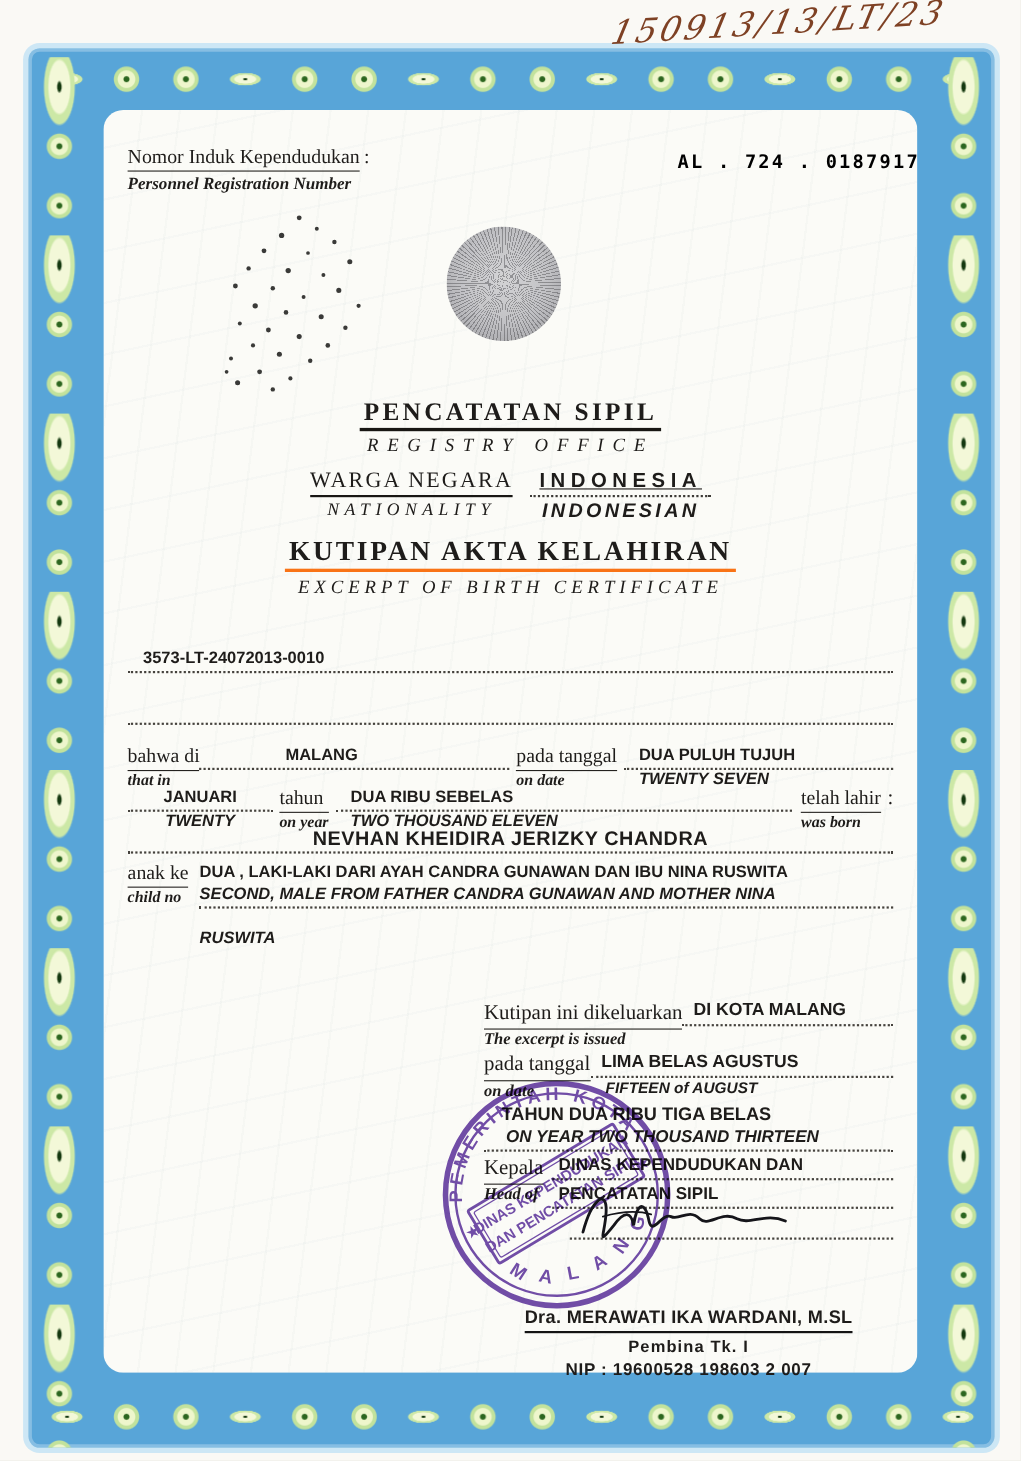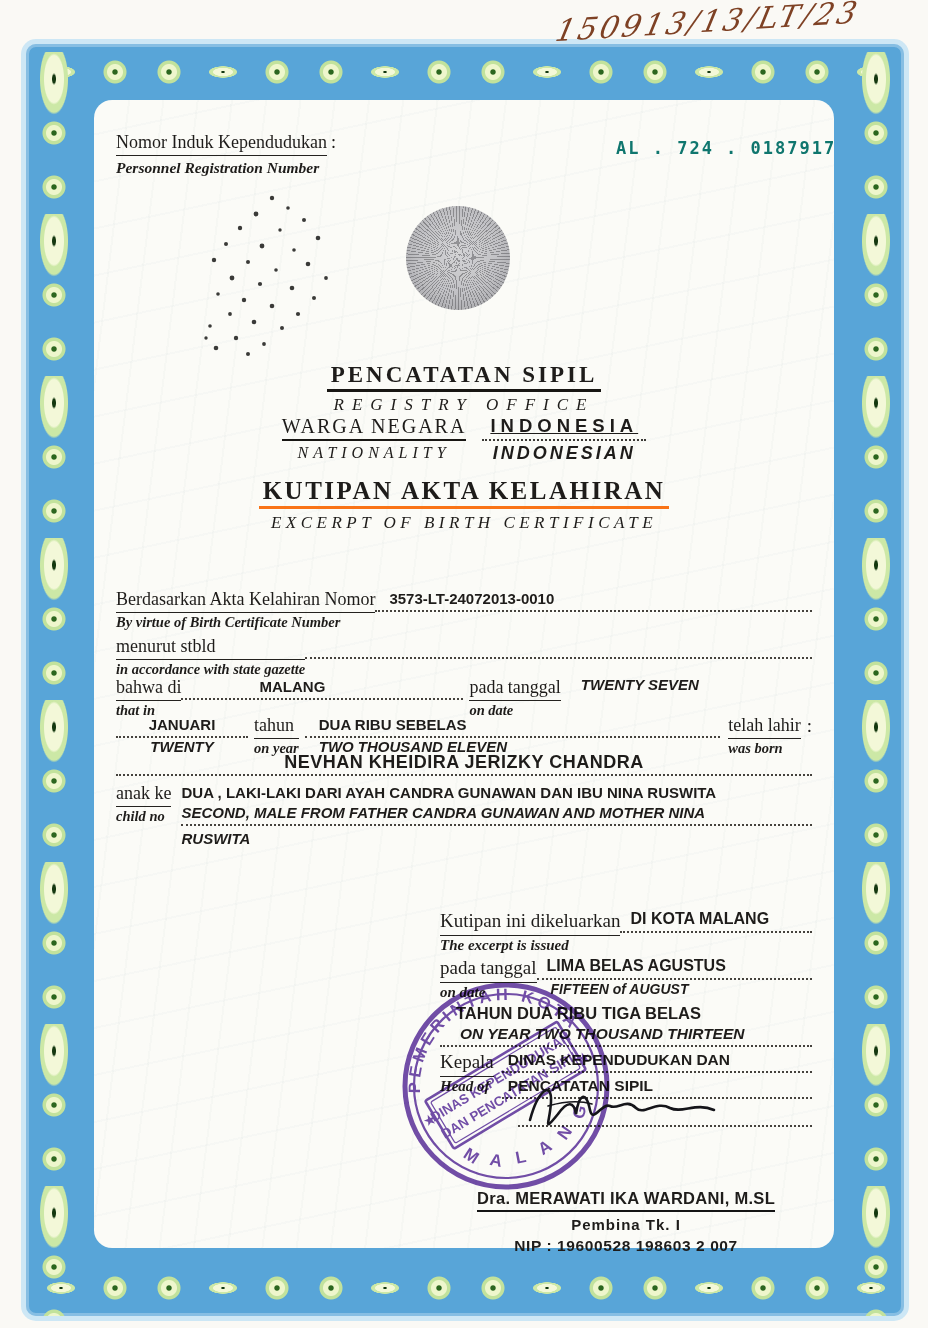--- a/index.html
+++ b/index.html
@@ -35,35 +35,35 @@
   .handwriting{position:absolute;left:556px;top:2px;width:360px;font-family:"DejaVu Serif",serif;
     font-style:italic;font-size:30px;color:#7e4124;letter-spacing:3px;
     transform:rotate(-3.5deg) skewX(-16deg);white-space:nowrap;}
 
   
   .nik-label{position:absolute;left:116px;top:132px;}
   .nik-id{font-size:18px;border-bottom:1.6px solid #24221f;padding-bottom:2px;display:inline-block;}
   .nik-colon{font-size:18px;margin-left:4px;}
   .nik-en{font-style:italic;font-weight:bold;font-size:15.5px;margin-top:3px;}
   .nik-value{position:absolute;left:616px;top:138px;font-family:"DejaVu Sans Mono",monospace;
-    font-weight:bold;font-size:17px;letter-spacing:2px;color:#0f766e;}
+    font-weight:bold;font-size:17px;letter-spacing:2px;color:#000000;}
 
   
   .speckles{position:absolute;left:196px;top:186px;}
   .seal{position:absolute;left:406px;top:206px;width:104px;height:104px;border-radius:50%;opacity:.92;
     background-image:
       repeating-conic-gradient(from 8deg, rgba(72,72,76,.5) 0deg 1.1deg, rgba(200,200,204,.12) 1.1deg 3.8deg),
       radial-gradient(circle at 50% 45%, #d2d2d4 0%, #bcbcc0 52%, #a2a2a6 78%, #8d8d91 100%);}
 
   
   .titleblock{position:absolute;left:94px;top:362px;width:740px;text-align:center;}
   .t-registry{display:inline-block;font-weight:bold;font-size:23px;letter-spacing:3px;
     border-bottom:3px solid #181613;padding:0 4px 1px;}
   .t-registry-en{font-style:italic;font-size:17px;letter-spacing:8px;margin-top:3px;}
-  .nat-row{display:inline-flex;align-items:flex-start;gap:16px;}
+  .nat-row{display:inline-flex;align-items:flex-start;gap:16px;margin-top:11px;}
   .nat-left .id{font-size:20px;letter-spacing:2px;border-bottom:2px solid #181613;padding-bottom:1px;}
   .nat-left .en{font-style:italic;font-size:16px;letter-spacing:5px;margin-top:3px;}
   .nat-right .id{font-family:"Liberation Sans",sans-serif;font-weight:bold;font-size:18.5px;letter-spacing:5px;
     border-bottom:2px dotted #3c3a36;padding:0 8px 2px;text-decoration:underline;}
   .nat-right .en{font-family:"Liberation Sans",sans-serif;font-weight:bold;font-style:italic;font-size:18px;
     letter-spacing:3px;margin-top:2px;}
   .t-doc{display:inline-block;font-weight:bold;font-size:25px;letter-spacing:2.5px;
     border-bottom:3px solid #f97316;padding:0 4px 1px;margin-top:13px;}
   .t-doc-en{font-style:italic;font-size:17px;letter-spacing:4.5px;margin-top:4px;}
 
@@ -82,21 +82,21 @@
   .jan{flex:none;width:132px;text-align:center;}
   .jan .vid,.jan .ven{padding-left:0;text-align:center;}
   .lbl-mid{margin:0 6px;}
   .born{margin-left:8px;display:flex;align-items:flex-start;}
   .born-colon{font-size:19px;margin-left:6px;line-height:23px;}
   .namecell .vid{text-align:center;font-size:18px;padding-left:0;letter-spacing:.5px;}
   .childcontent{flex:1;min-width:0;margin-left:10px;}
   .childcontent .l1{font-family:"Liberation Sans",sans-serif;font-weight:bold;font-size:15px;line-height:21px;white-space:nowrap;}
   .childcontent .l2{font-family:"Liberation Sans",sans-serif;font-weight:bold;font-style:italic;font-size:15px;
     line-height:20px;border-bottom:2px dotted #45423d;padding-bottom:1px;white-space:nowrap;}
-  .childcontent .l3{font-family:"Liberation Sans",sans-serif;font-weight:bold;font-style:italic;font-size:15px;line-height:21px;margin-top:2px;}
+  .childcontent .l3{font-family:"Liberation Sans",sans-serif;font-weight:bold;font-style:italic;font-size:15px;line-height:21px;margin-top:16px;}
 
   
   .issue{position:absolute;left:440px;top:908px;width:372px;}
   .issue .lbl2 .id{font-size:19px;line-height:26px;}
   .issue .lbl2 .en{font-size:15px;line-height:19px;}
   .issue .dotcell .vid{font-size:16px;line-height:22px;padding-left:10px;}
   .issue .dotcell .ven{font-size:14px;}
   .irow{display:flex;align-items:flex-start;}
   .yearline .vid2{font-family:"Liberation Sans",sans-serif;font-weight:bold;font-size:16.5px;line-height:22px;padding-left:16px;white-space:nowrap;}
   .yearline .ven2{font-family:"Liberation Sans",sans-serif;font-weight:bold;font-style:italic;font-size:15.5px;
@@ -195,54 +195,47 @@
         <div class="en">INDONESIAN</div>
       </div>
     </div>
     <div><span class="t-doc">KUTIPAN AKTA KELAHIRAN</span></div>
     <div class="t-doc-en">EXCERPT OF BIRTH CERTIFICATE</div>
   </div>
 
   <div class="bodyrows">
 
     <div class="row r1">
-      <div class="lbl2">
-        <span class="id">Berdasarkan Akta Kelahiran Nomor</span>
-        <span class="en">By virtue of Birth Certificate Number</span>
-      </div>
       <div class="dotcell">
         <div class="vid">3573-LT-24072013-0010</div>
         <div class="ven"></div>
       </div>
     </div>
 
     <div class="row r2">
-      <div class="lbl2">
-        <span class="id">menurut stbld</span>
-        <span class="en">in accordance with state gazette</span>
-      </div>
       <div class="dotcell">
         <div class="vid"></div>
       </div>
     </div>
 
     <div class="row r3">
       <div class="lbl2">
         <span class="id">bahwa di</span>
         <span class="en">that in</span>
       </div>
       <div class="dotcell" style="flex:1.15">
         <div class="vid mal">MALANG</div>
         <div class="ven"></div>
       </div>
       <div class="lbl2 lbl-mid">
         <span class="id">pada tanggal</span>
         <span class="en">on date</span>
       </div>
       <div class="dotcell">
+        <div class="vid">DUA PULUH TUJUH</div>
         <div class="ven">TWENTY SEVEN</div>
       </div>
     </div>
 
     <div class="row r4">
       <div class="dotcell jan">
         <div class="vid">JANUARI</div>
         <div class="ven">TWENTY</div>
       </div>
       <div class="lbl2 lbl-mid">

